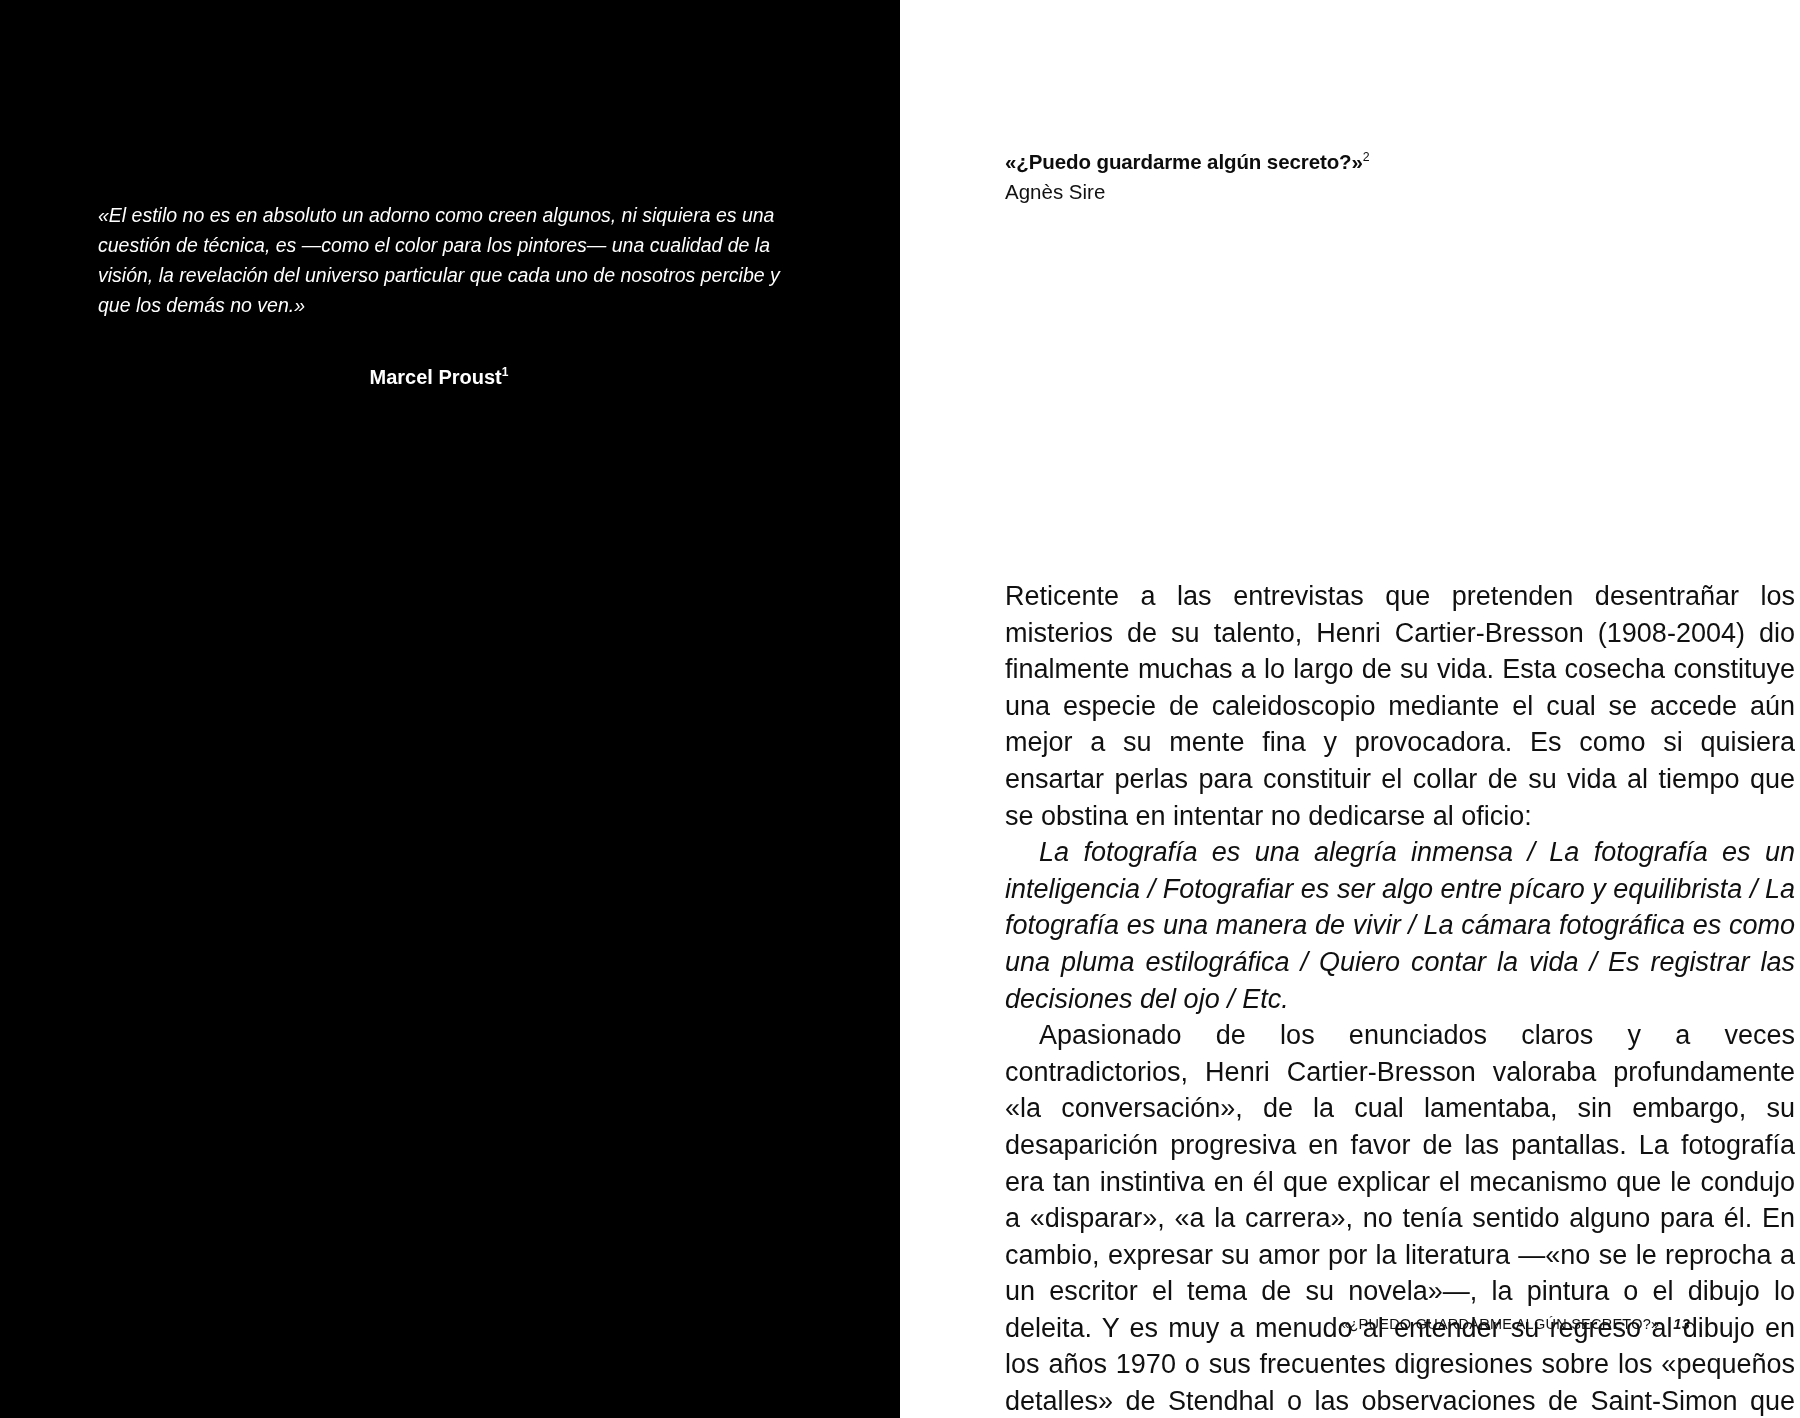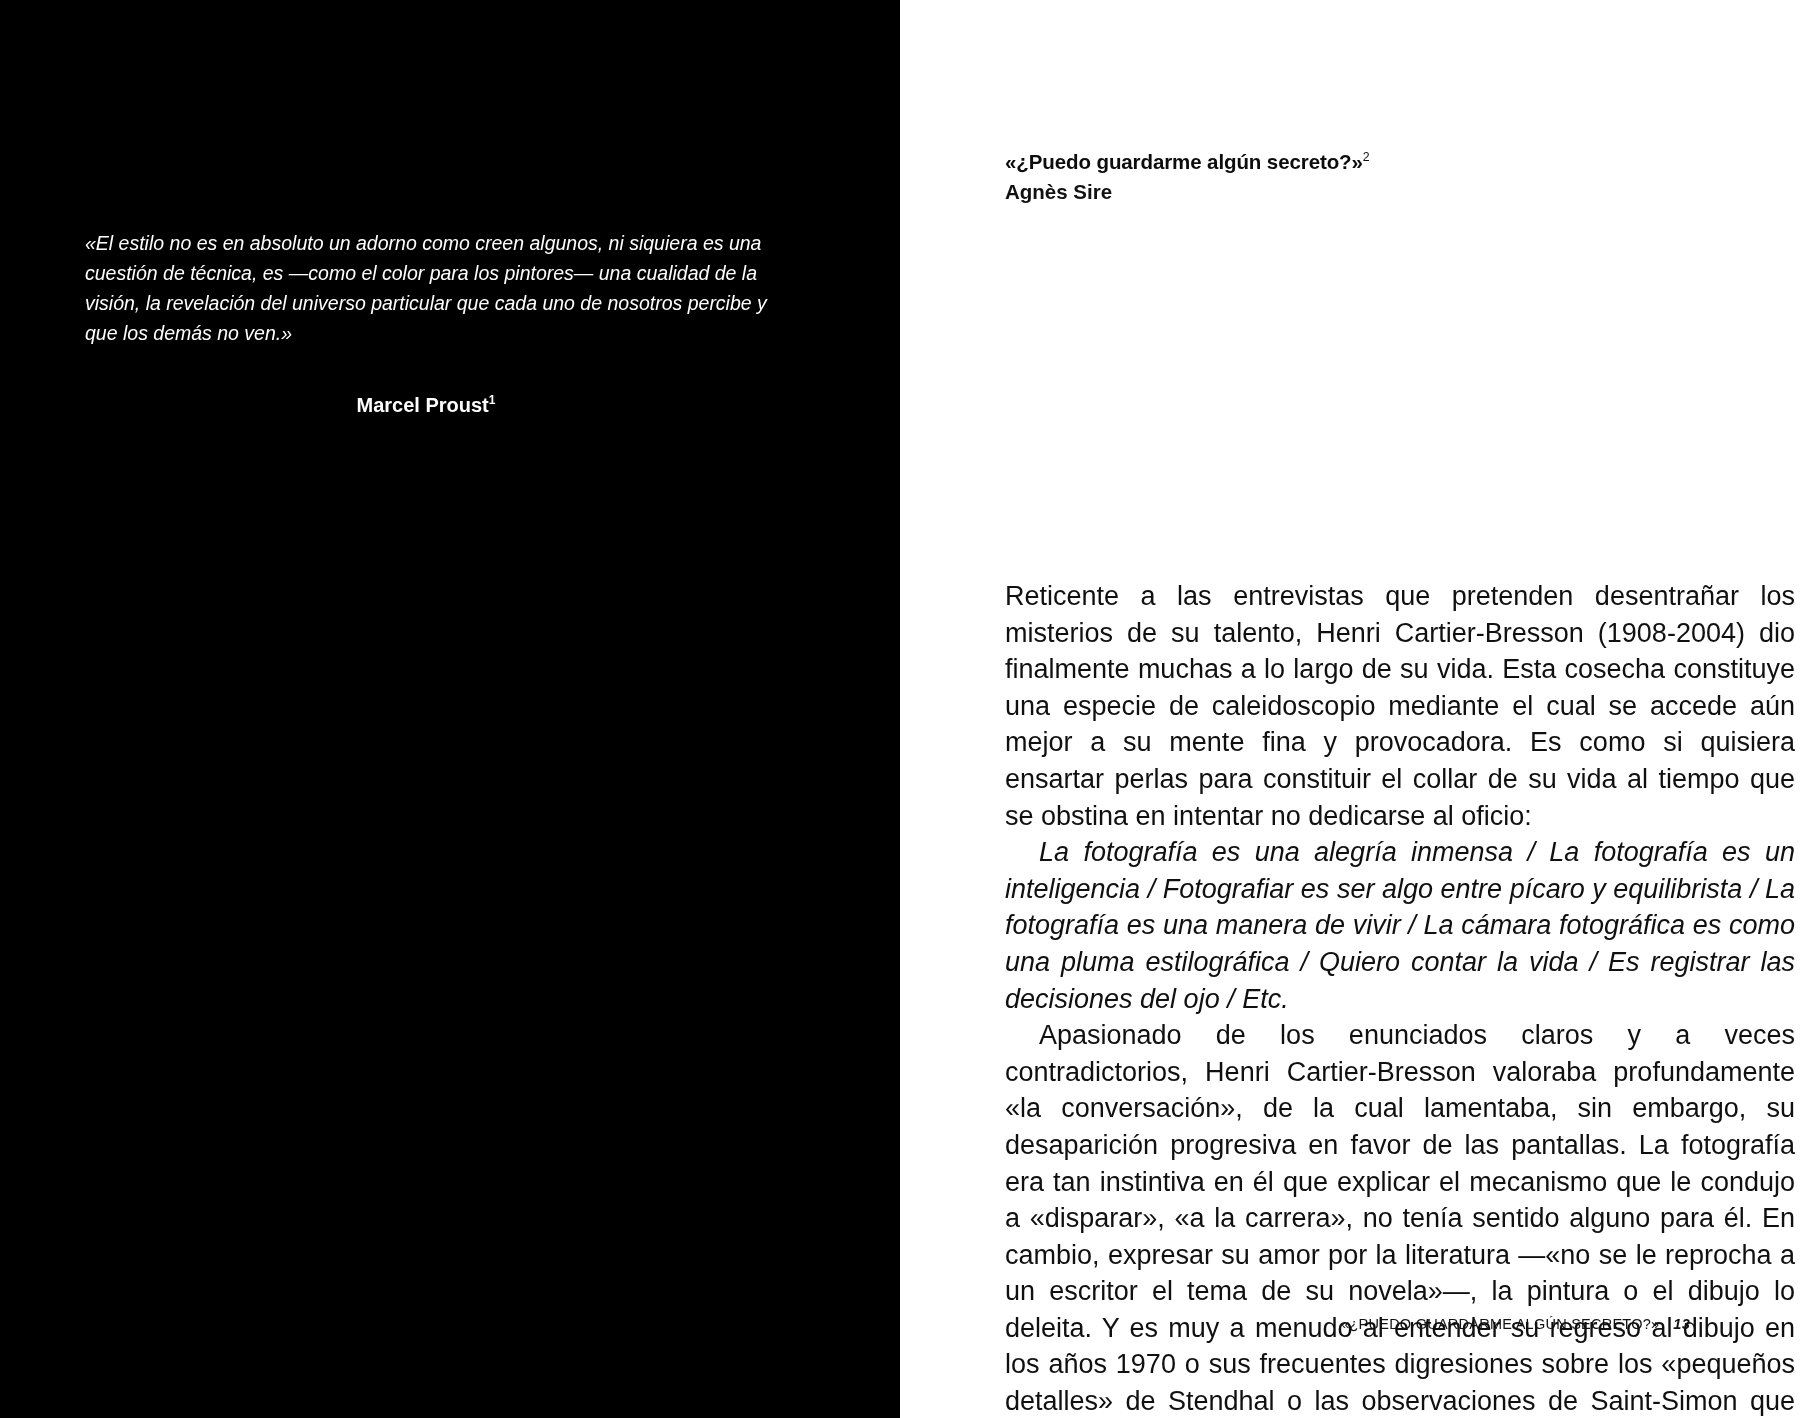--- a/index.html
+++ b/index.html
@@ -21,24 +21,23 @@
     position: absolute;
     left: 0;
     top: 0;
     width: 900px;
     height: 1418px;
     background: #000000;
   }
 
   .quote-block {
     position: absolute;
-    left: 85px;
+    left: 98px;
     top: 200px;
     width: 690px;
-    margin-top: 28px;
   }
 
   .quote-text {
     font-family: "Liberation Sans", sans-serif;
     font-style: italic;
     font-size: 19.5px;
     line-height: 30px;
     color: #ffffff;
     letter-spacing: 0.0px;
     margin: 0;
@@ -91,21 +90,21 @@
   .article-title sup {
     font-size: 0.6em;
     font-weight: normal;
     vertical-align: super;
     line-height: 0;
   }
 
   .article-author {
     margin: 2px 0 0 0;
     font-family: "Liberation Sans", sans-serif;
-    font-weight: bold;
+    font-weight: normal;
     font-size: 20.5px;
     line-height: 28px;
     color: #111111;
   }
 
   .article-body {
     position: absolute;
     left: 105px;
     top: 578px;
     width: 790px;

